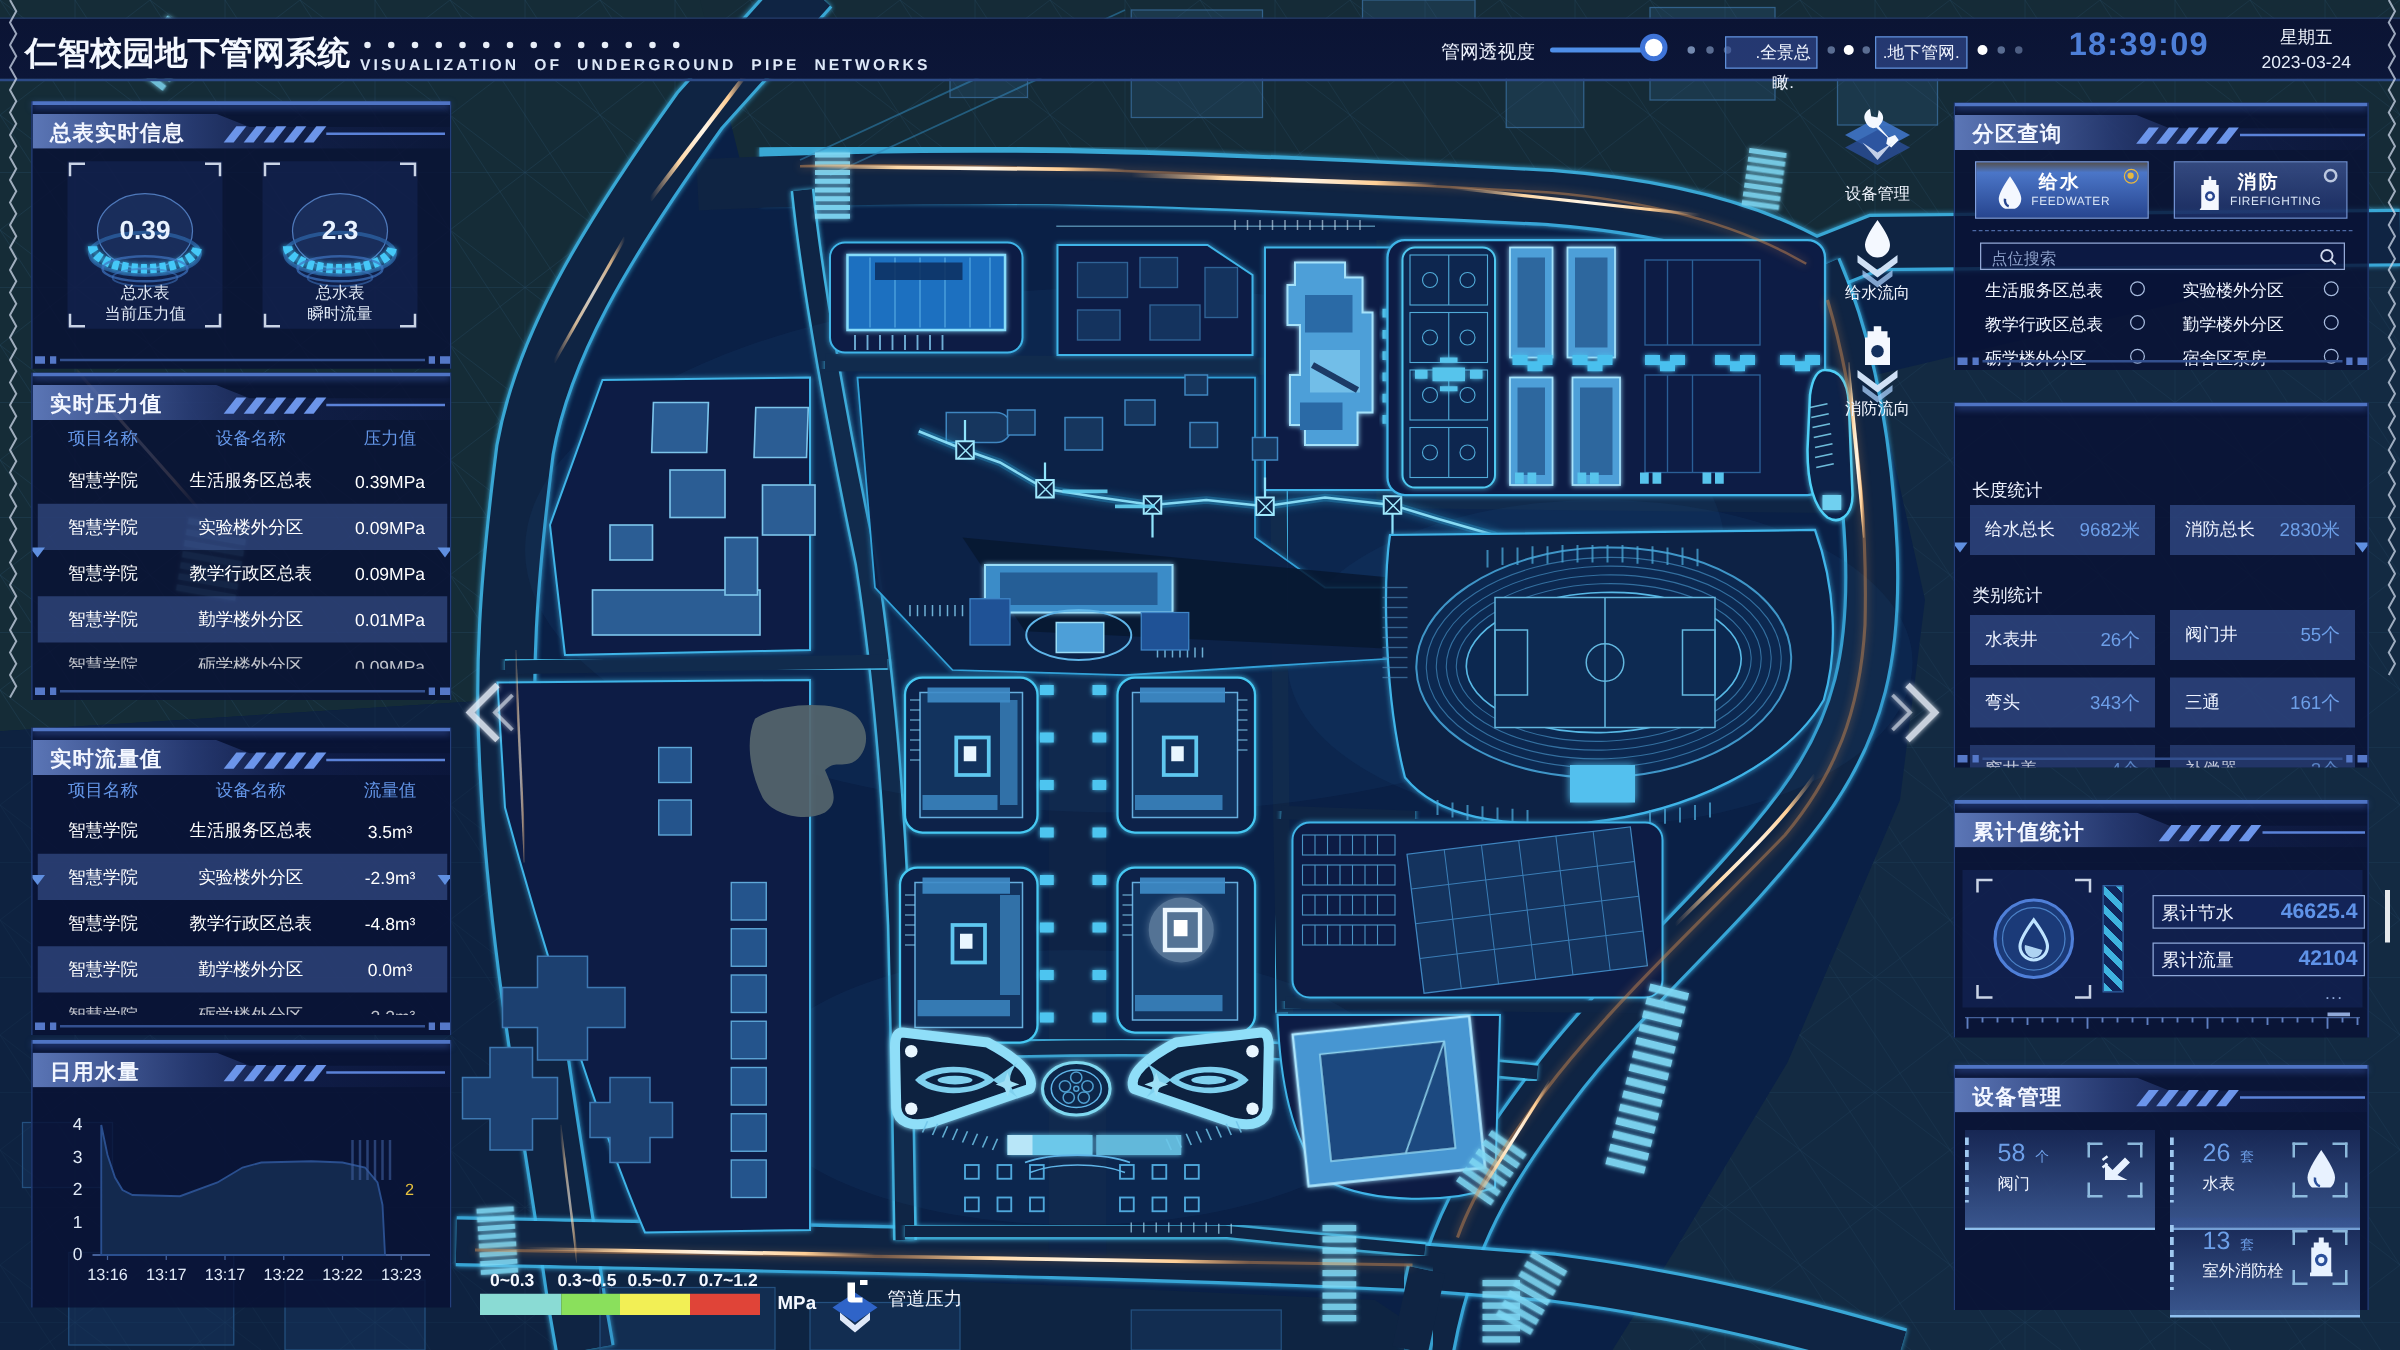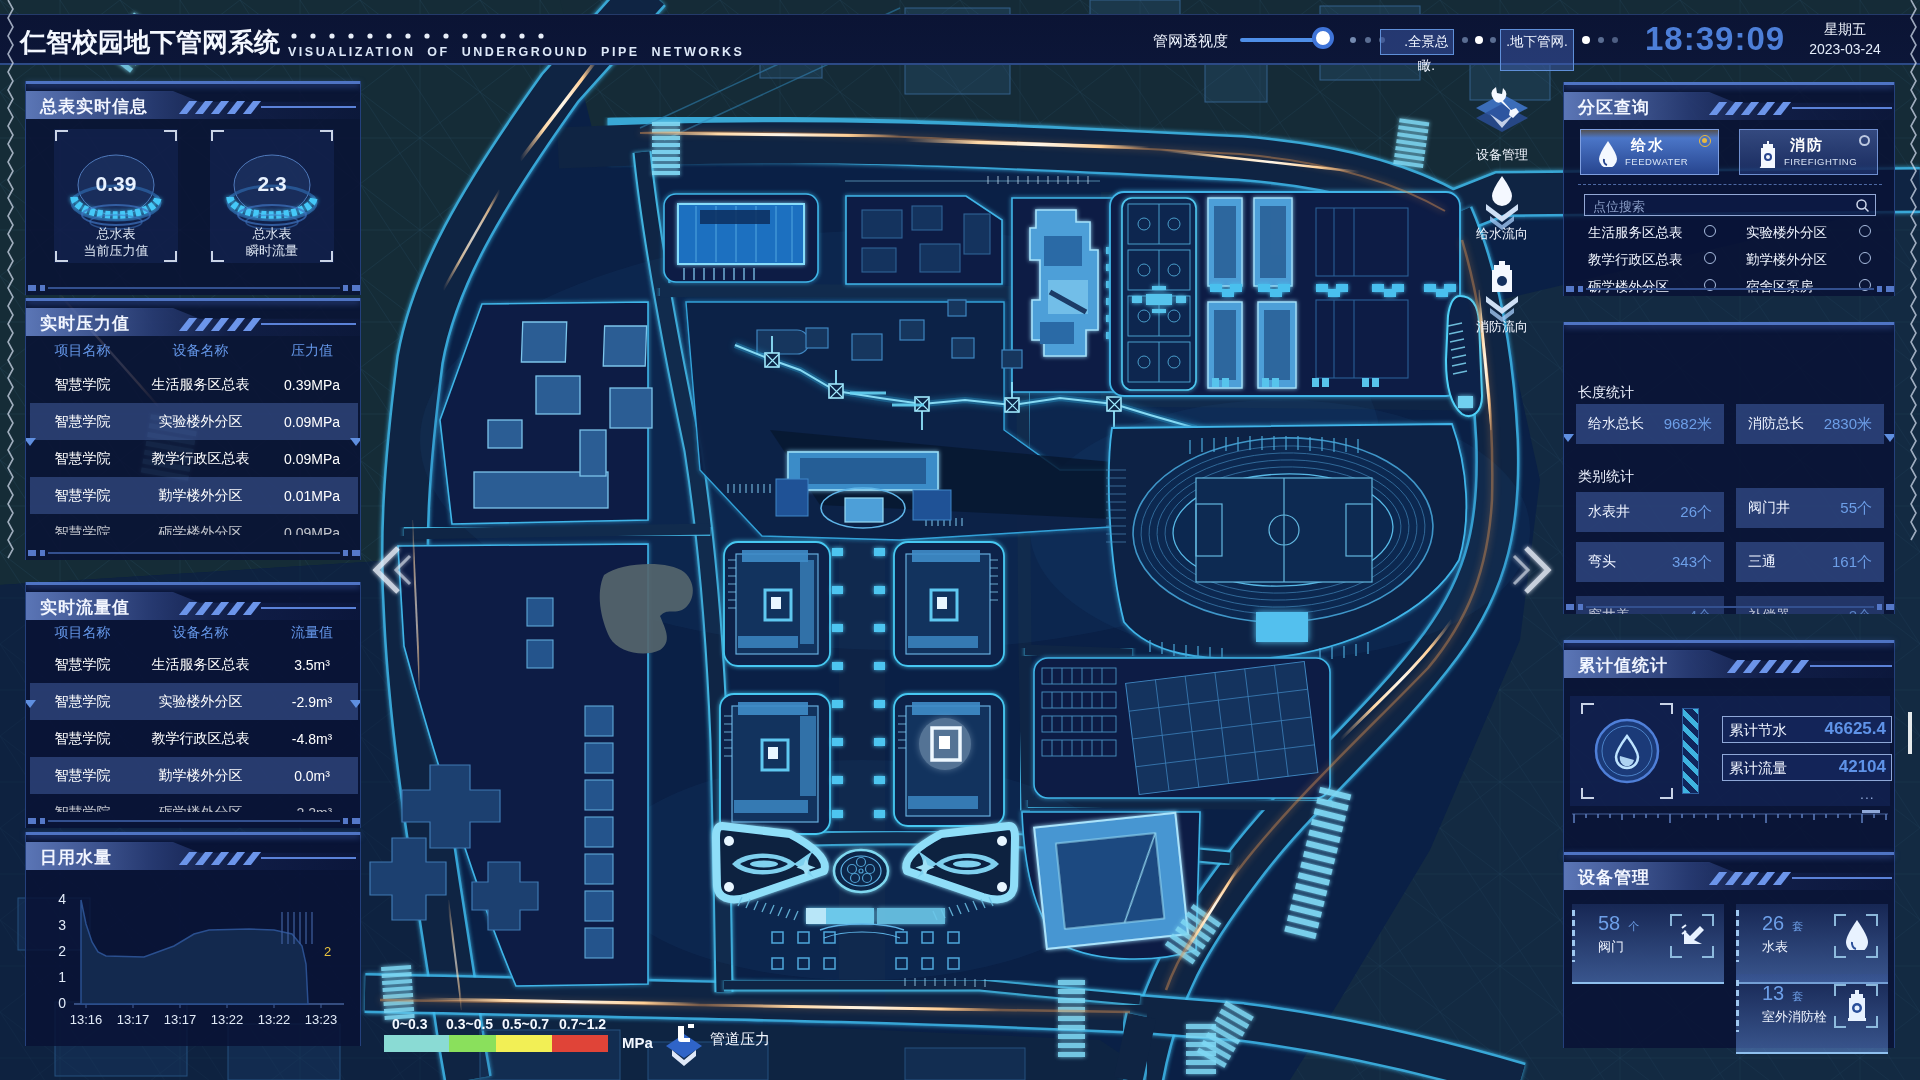--- a/index.html
+++ b/index.html
@@ -933,29 +933,29 @@
       </svg>
 
   <div class="abs" style="left:1380px;top:14px;width:74px;height:26px;background:rgba(62,92,172,.5);border:1px solid #5f8fd8;color:#f0f5ff;font-size:13.5px;text-align:center;line-height:24px;padding-left:19px;">.全景总瞰.</div>
 
   <svg class="abs" style="left:1460px;top:20px" width="40" height="10">
         <circle cx="5" cy="5" r="3" fill="#8fa8d0" opacity=".6"></circle>
         <circle cx="19" cy="5" r="4" fill="#ffffff"></circle>
         <circle cx="33" cy="5" r="3" fill="#8fa8d0" opacity=".6"></circle>
       </svg>
 
-  <div class="abs" style="left:1500px;top:14px;width:74px;height:42px;background:rgba(62,92,172,.5);border:1px solid #5f8fd8;color:#f0f5ff;font-size:13.5px;text-align:center;line-height:24px;">.地下管网.</div>
+  <div class="abs" style="left:1500px;top:14px;width:74px;height:26px;background:rgba(62,92,172,.5);border:1px solid #5f8fd8;color:#f0f5ff;font-size:13.5px;text-align:center;line-height:24px;">.地下管网.</div>
 
   <svg class="abs" style="left:1580px;top:20px" width="52" height="10">
         <circle cx="6" cy="5" r="4" fill="#ffffff"></circle>
         <circle cx="21" cy="5" r="3" fill="#8fa8d0" opacity=".6"></circle>
         <circle cx="35" cy="5" r="3" fill="#8fa8d0" opacity=".5"></circle>
       </svg>
 
-  <div class="abs" style="left:1645px;top:5px;width:132px;text-align:center;color:#4d7fd8;font-size:33px;font-weight:bold;letter-spacing:1px;">18:39:09</div>
+  <div class="abs" style="left:1645px;top:5px;width:132px;text-align:center;color:#4d7fd8;font-size:26px;font-weight:bold;letter-spacing:1px;">18:39:09</div>
 
   <div class="abs" style="left:1795px;top:6px;width:100px;text-align:center;color:#eef3fc;font-size:14px;">星期五</div>
   <div class="abs" style="left:1795px;top:26px;width:100px;text-align:center;color:#e5edfa;font-size:14px;">2023-03-24</div>
 </div>
 
 <svg class="abs" style="left:0;top:0" width="18" height="1080">
   <path d="M8,0 l5,9 -5,9 5,9 -5,9 5,9 -5,9 5,9 -5,9 5,9 -5,9 5,9 -5,9 5,9 -5,9 5,9 -5,9 5,9 -5,9 5,9 -5,9 5,9 -5,9 5,9 -5,9 5,9 -5,9 5,9 -5,9 5,9 -5,9 5,9 -5,9 5,9 -5,9 5,9 -5,9 5,9 -5,9 5,9 -5,9 5,9 -5,9 5,9 -5,9 5,9 -5,9 5,9 -5,9 5,9 -5,9 5,9 -5,9 5,9 -5,9 5,9 -5,9 5,9 -5,9 5,9 -5,9 5,9 -5,9" stroke="#cdd8ea" stroke-width="1.6" fill="none" opacity=".75"></path>
 </svg>
 
 <svg class="abs" style="left:1902px;top:0" width="18" height="1080">
@@ -1369,21 +1369,21 @@
   <div class="abs" style="right:-2px;top:112px;width:0;height:0;border-left:6px solid transparent;border-right:6px solid transparent;border-top:8px solid #5f8fe0;"></div>
   <svg class="abs" style="left:0;bottom:2px" width="332" height="10">
     <rect x="2" y="2" width="8" height="6" fill="#5578c8"></rect>
         <rect x="14" y="2" width="5" height="6" fill="#5578c8"></rect>
     <rect x="322" y="2" width="8" height="6" fill="#5578c8"></rect>
         <rect x="313" y="2" width="5" height="6" fill="#5578c8"></rect>
     <rect x="22" y="4" width="288" height="2" fill="#33508f"></rect>
   </svg>
 </div>
 
-<div class="panel" style="left:1563px;top:640px;width:332px;height:212px;">
+<div class="panel" style="left:1563px;top:640px;width:332px;height:190px;">
   <div class="topline"></div>
 
   <div class="ph">
         <div class="slab"></div>
         <div class="t">累计值统计</div>
     <div class="sl" style="left:168px;">
           <i></i>
           <i></i>
           <i></i>
           <i></i>

